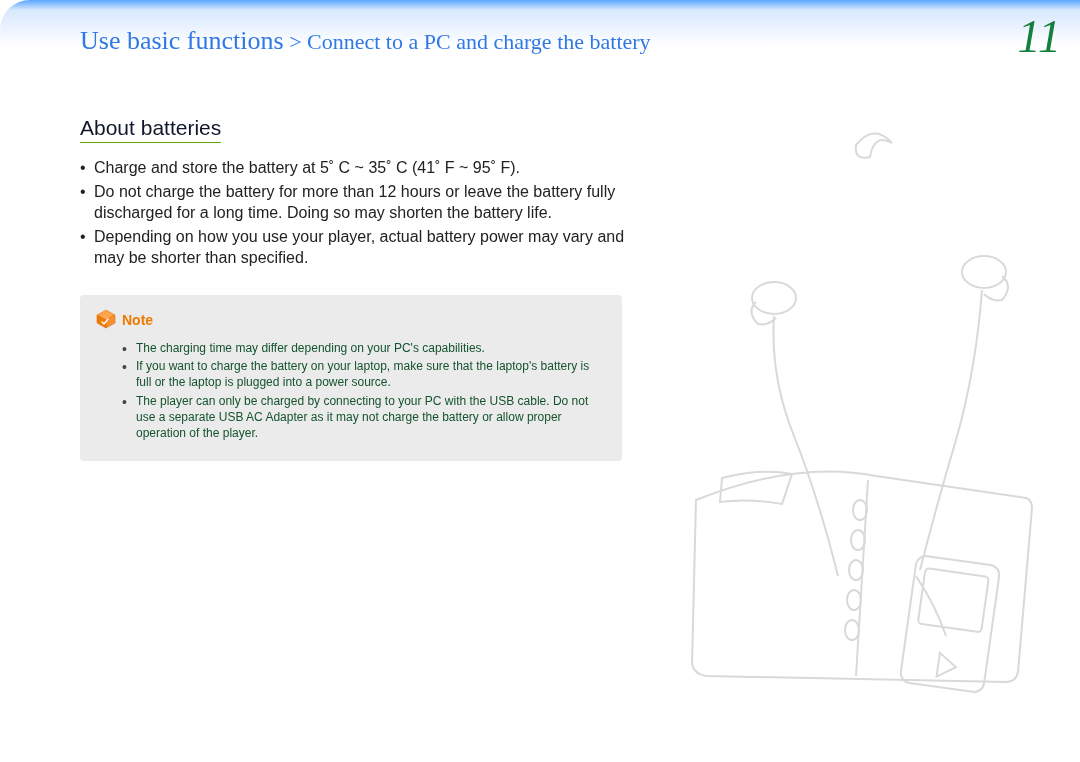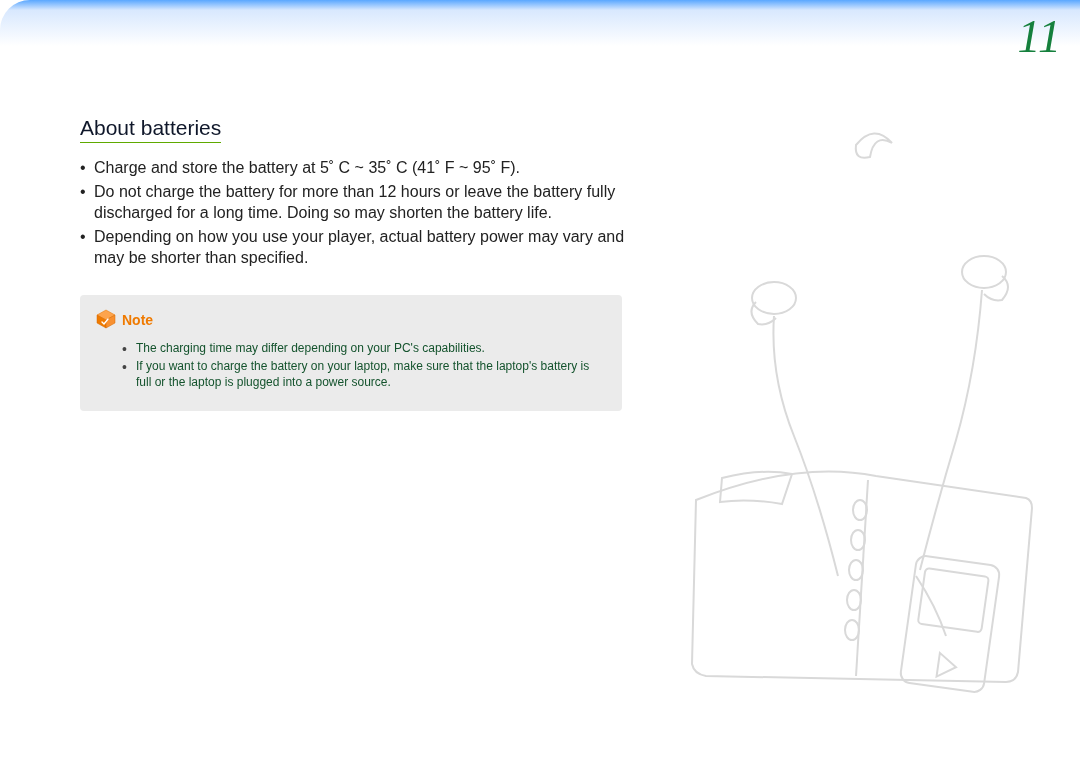--- a/index.html
+++ b/index.html
@@ -22,20 +22,23 @@
   .note-bullets{margin:0;padding:0 0 0 26px;list-style:none;}
   .note-bullets li{font-size:12px;line-height:1.35;color:#14532d;padding-left:14px;position:relative;margin-bottom:2px;}
   .note-bullets li:before{content:"•";position:absolute;left:0;top:0;font-size:14px;color:#444;}
   .illus{position:absolute;right:4px;top:120px;width:420px;height:600px;}
 </style>
 </head>
 <body>
 
 <div class="page">
   <div class="topbar"></div>
+  <div class="breadcrumb">
+    <span class="big">Use basic functions</span><span> &gt; </span><span>Connect to a PC and charge the battery</span>
+  </div>
   <div class="pagenum">11</div>
 
   <div class="content">
     <div class="section-title">About batteries</div>
     <ul class="bullets">
       <li>Charge and store the battery at 5˚ C ~ 35˚ C (41˚ F ~ 95˚ F).</li>
       <li>Do not charge the battery for more than 12 hours or leave the battery fully discharged for a long time. Doing so may shorten the battery life.</li>
       <li>Depending on how you use your player, actual battery power may vary and may be shorter than specified.</li>
     </ul>
 
@@ -47,20 +50,21 @@
             <polygon points="1,6 10,11 10,19 1,14" fill="#ef7a00" stroke="#d56800" stroke-width="0.5"></polygon>
             <polygon points="19,6 10,11 10,19 19,14" fill="#f89030" stroke="#d56800" stroke-width="0.5"></polygon>
             <path d="M6 13 l2 2 l4 -5" stroke="#fff" stroke-width="1.4" fill="none" stroke-linecap="round" stroke-linejoin="round"></path>
           </svg>
         </span>
         <span class="note-label-text">Note</span>
       </div>
       <ul class="note-bullets">
         <li>The charging time may differ depending on your PC's capabilities.</li>
         <li>If you want to charge the battery on your laptop, make sure that the laptop's battery is full or the laptop is plugged into a power source.</li>
+        <li>The player can only be charged by connecting to your PC with the USB cable. Do not use a separate USB AC Adapter as it may not charge the battery or allow proper operation of the player.</li>
       </ul>
     </div>
   </div>
 
   <div class="illus">
     <svg width="420" height="600" viewBox="0 0 420 600">
       <g fill="none" stroke="#d9d9d9" stroke-width="2">
 
         <path d="M200 25 q18 -22 36 -2 q-18 -10 -22 14 q-16 4 -14 -12z"></path>
 

